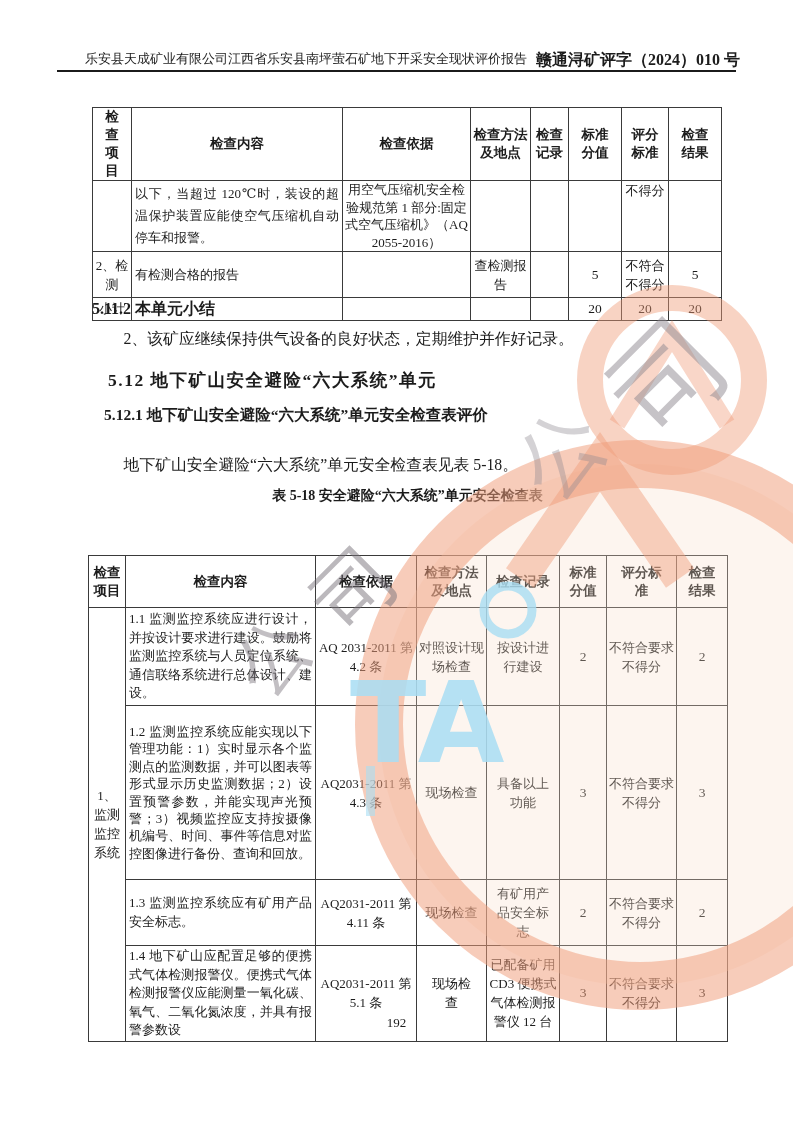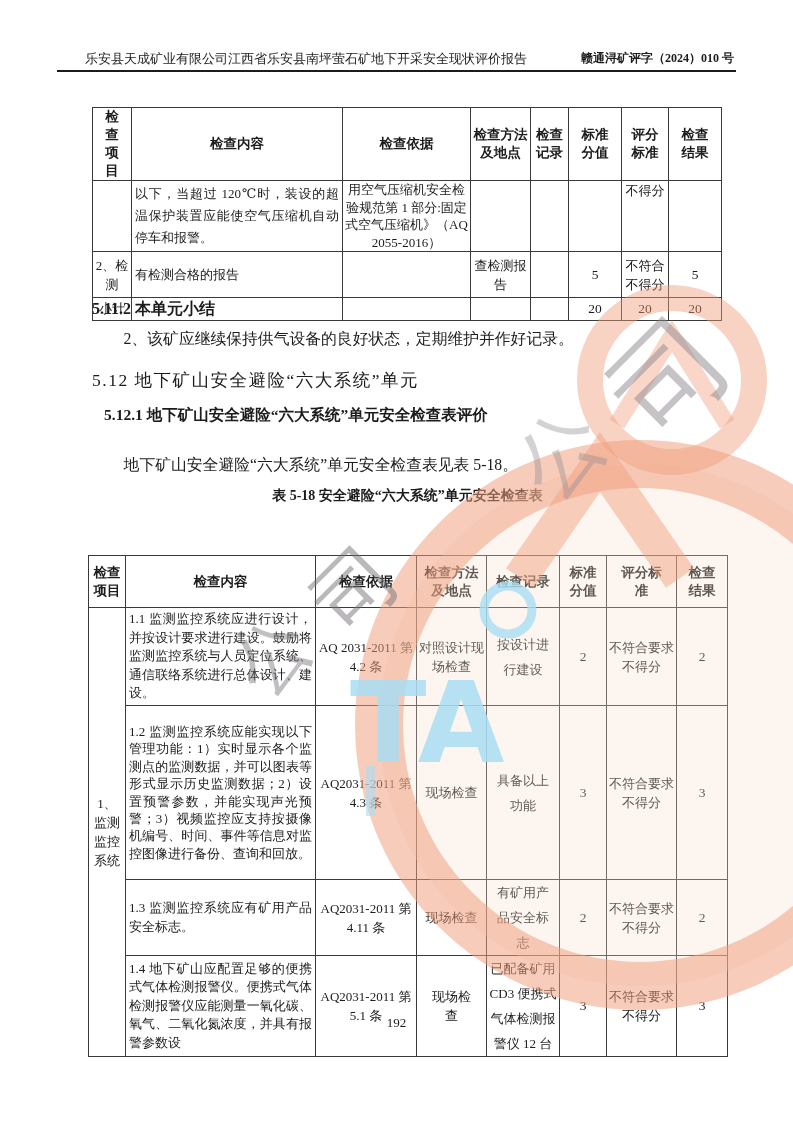--- a/index.html
+++ b/index.html
@@ -3,44 +3,44 @@
 <meta charset="utf-8">
 <style>
   html,body{margin:0;padding:0;background:#e8e8e8;}
   #page{
     position:relative;width:793px;height:1122px;background:#ffffff;
     margin:0 auto;overflow:hidden;
     font-family:"Liberation Serif","DejaVu Serif",serif;color:#1c1c1c;
   }
   
   .hdr-left{position:absolute;left:85px;top:50px;font-size:13px;font-weight:normal;}
-  .hdr-right{position:absolute;right:59px;top:50px;font-size:12px;font-weight:bold;}
+  .hdr-right{position:absolute;right:53px;top:50px;font-size:16px;font-weight:bold;}
   .hdr-rule{position:absolute;left:57px;top:70px;width:679px;border-top:2px solid #1b1b1b;}
   
   table{border-collapse:collapse;table-layout:fixed;}
   td,th{border:1px solid #3a3a3a;vertical-align:middle;text-align:center;
         padding:0 2px;font-weight:normal;overflow:hidden;word-break:break-all;}
   th{font-weight:bold;font-size:13.5px;line-height:18px;padding:0 8px;}
   .tbl-top{position:absolute;left:92px;top:107px;width:629px;font-size:13px;}
   .tbl-518{position:absolute;left:88px;top:555px;width:639px;font-size:13px;}
   .cell-content{text-align:justify;text-align-last:left;line-height:18.5px;padding:1px 3px;}
   .tbl-top .cell-content{line-height:22px;}
   .cell-basis{line-height:17.5px;text-align:center;}
   .tbl-518 .cell-basis{line-height:19px;}
-  .cell-record{padding:0 10px;line-height:25px;}
+  .cell-record{padding:0 10px;line-height:19px;}
   .cell-method{line-height:19px;}
   .num{font-size:13.5px;}
   .vtop{vertical-align:top;}
   .item-stack{line-height:19px;}
   
   .flow{position:absolute;left:92px;top:296px;width:631px;}
   .h-5112{font-size:16px;font-weight:bold;margin:0;line-height:26px;}
   .para{font-size:15.8px;line-height:33px;margin:0;text-indent:2em;text-align:justify;}
   .p1{margin-top:5px;}
-  .h-512{font-size:17.5px;font-weight:normal;letter-spacing:1.5px;margin:10px 0 0 0;line-height:30px;}
+  .h-512{font-size:17.5px;font-weight:bold;letter-spacing:1.5px;margin:10px 0 0 16px;line-height:30px;}
   .h-5121{font-size:15.5px;font-weight:bold;margin:6px 0 0 12px;line-height:28px;}
   .p3{margin-top:20px;line-height:31px;}
   .caption{font-size:14px;font-weight:bold;text-align:center;margin:5px 0 0 0;line-height:22px;}
   .page-num{position:absolute;left:0;top:1015px;width:100%;text-align:center;font-size:13px;}
   
   .wm{position:absolute;left:0;top:0;width:793px;height:1122px;z-index:5;pointer-events:none;}
   .content-layer{position:relative;z-index:1;}
 </style>
 </head>
 <body>

